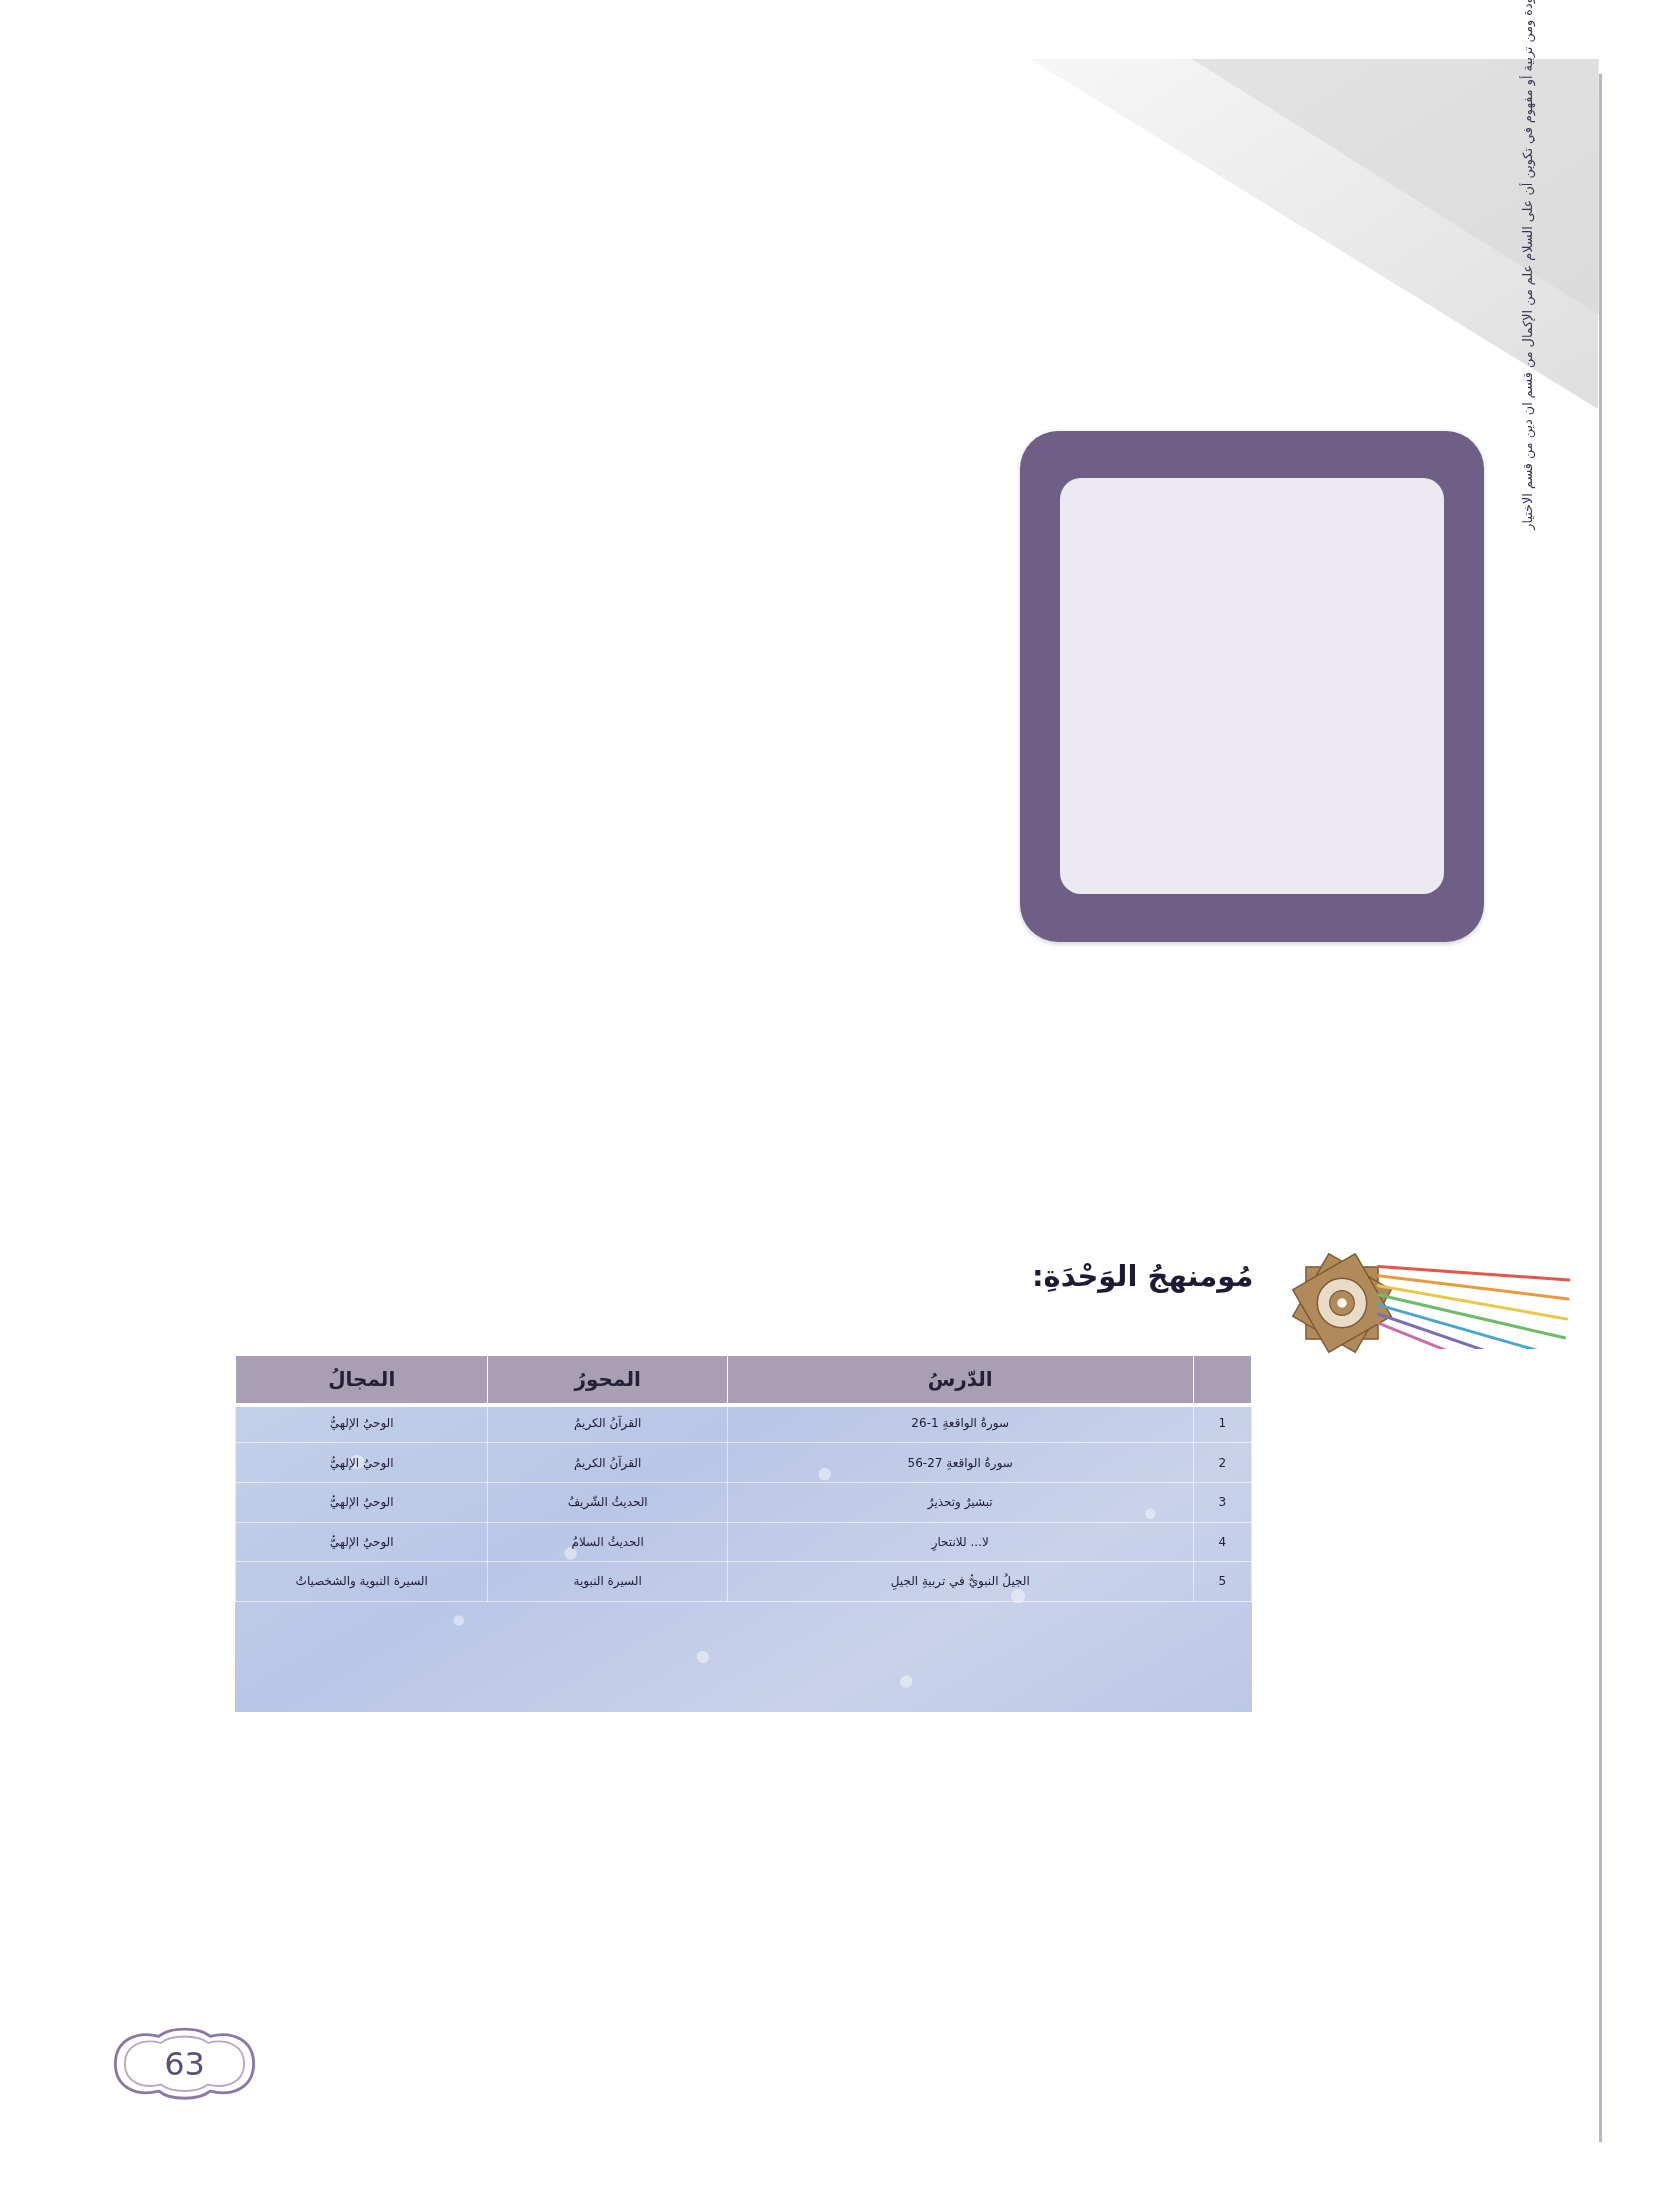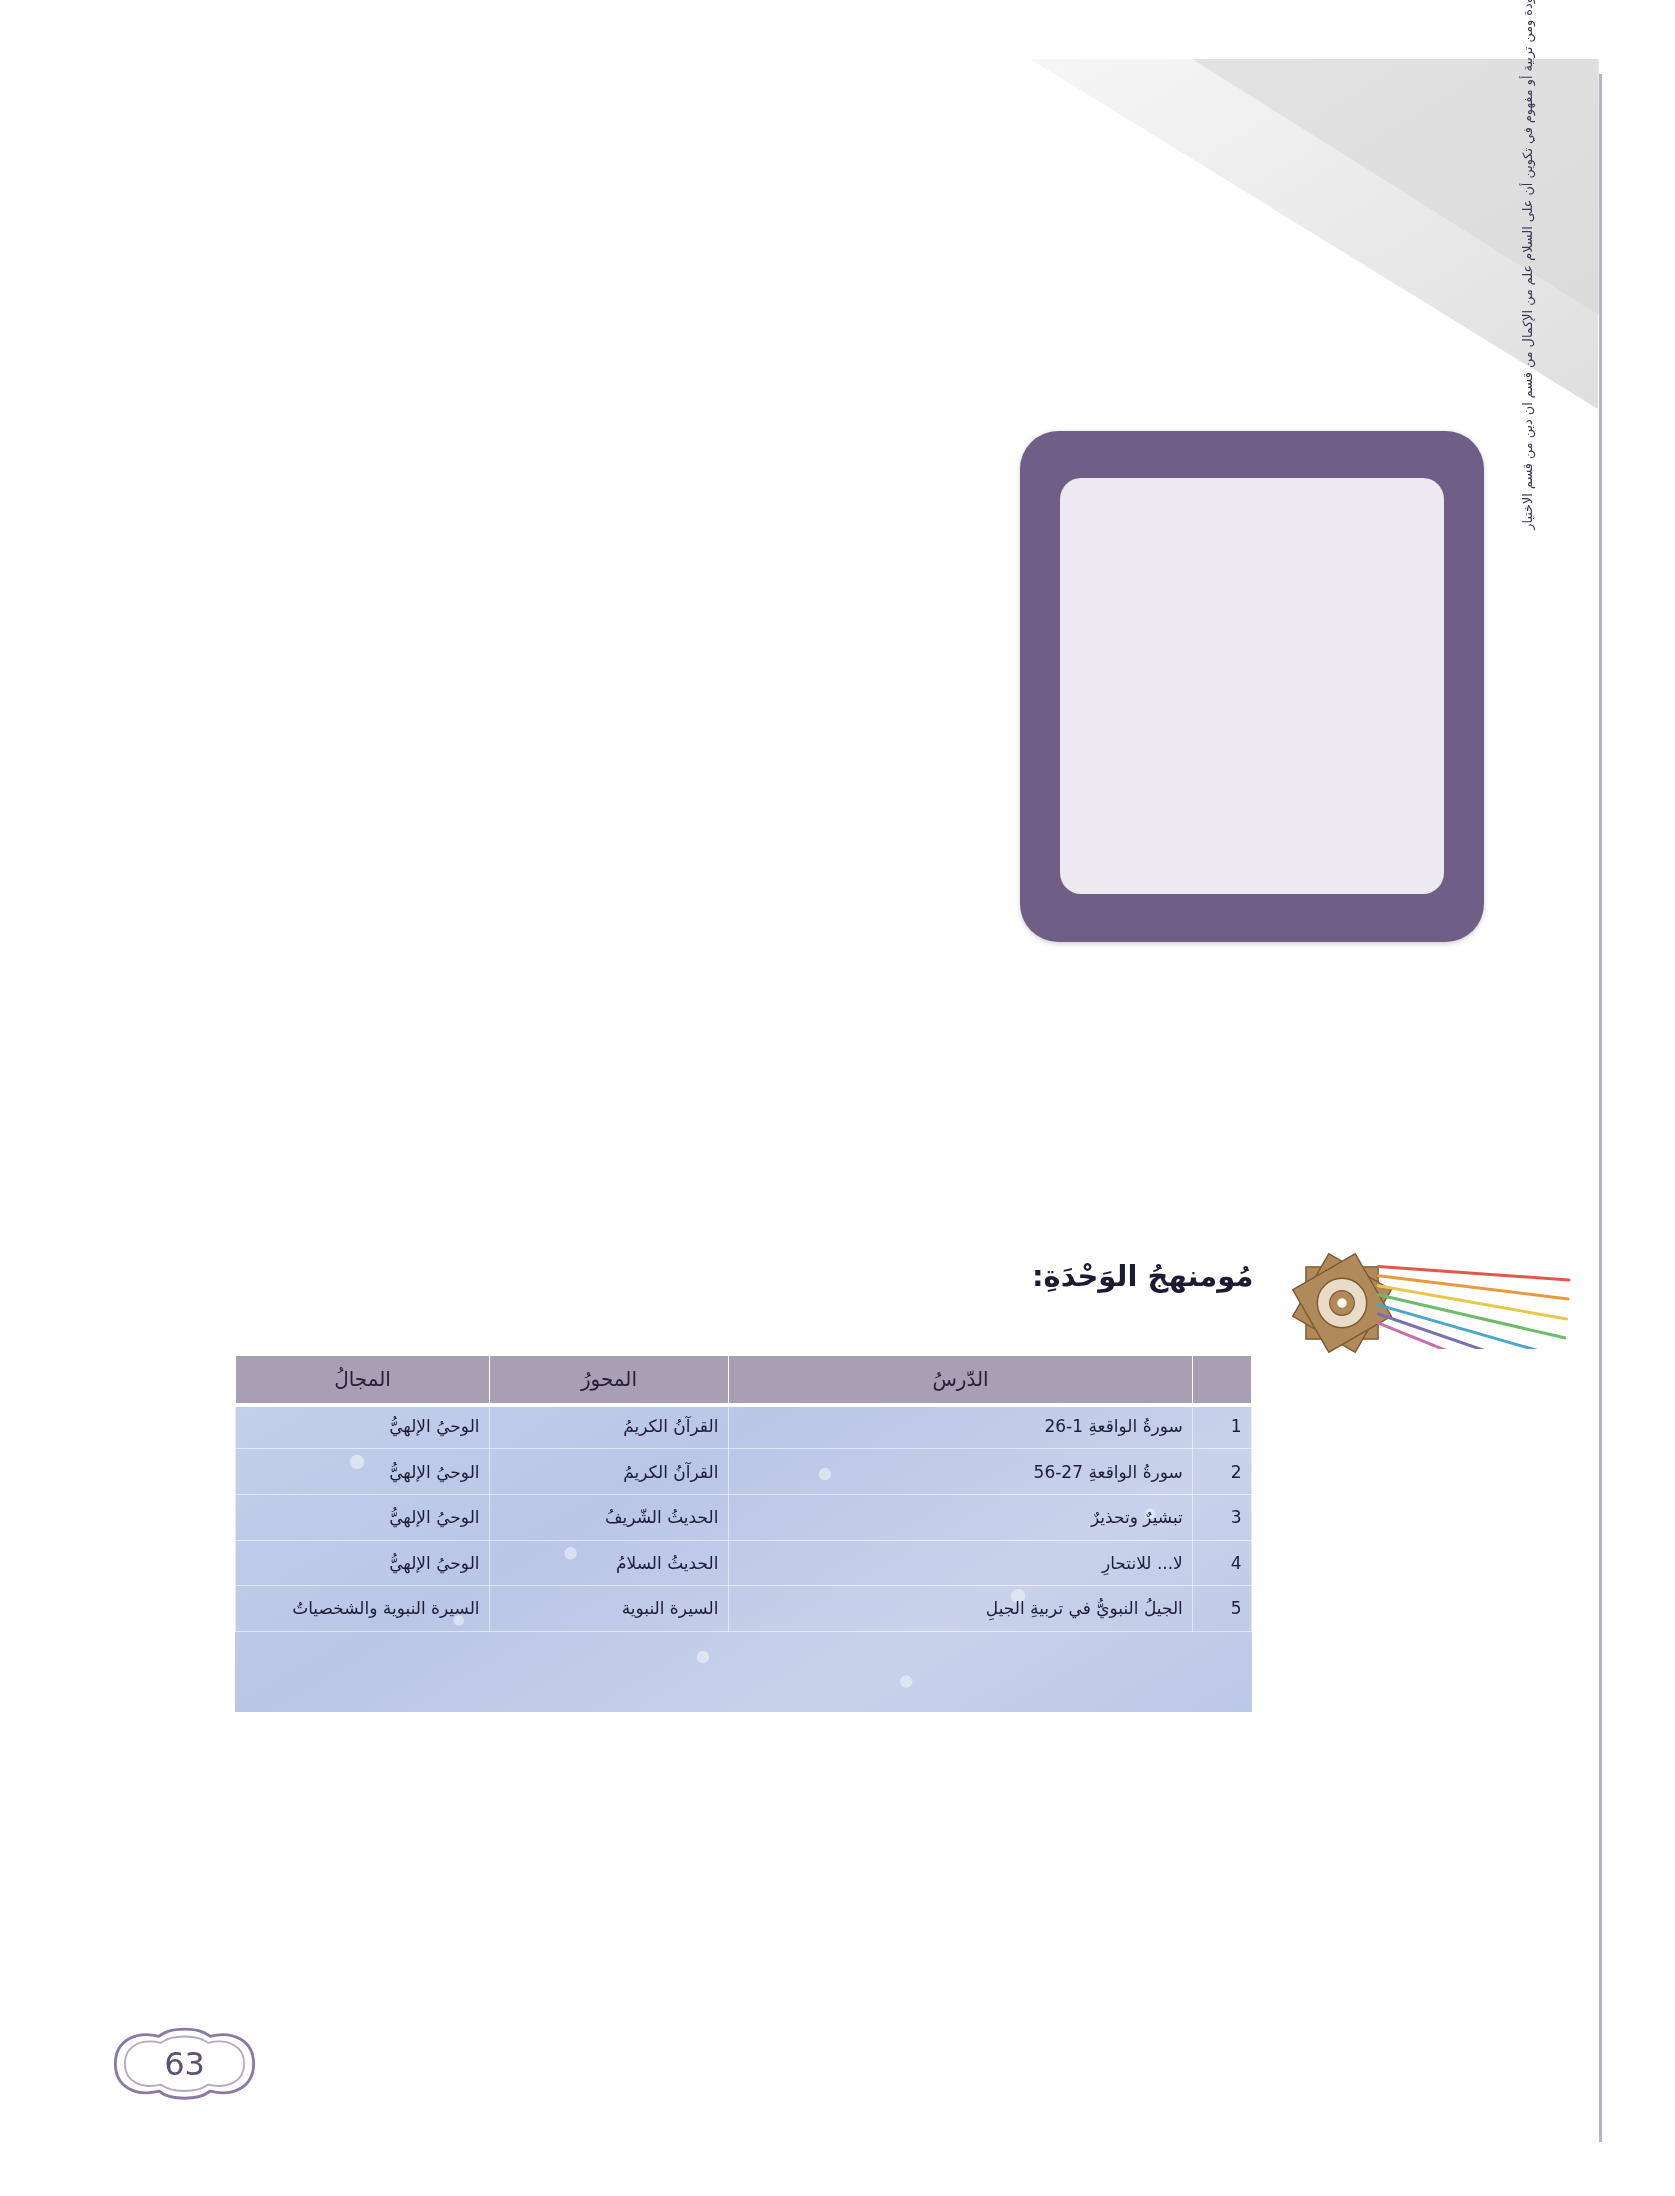--- a/index.html
+++ b/index.html
@@ -174,32 +174,32 @@
     left: 235px;
     width: 1017px;
     border-collapse: collapse;
     direction: rtl;
     font-family: "DejaVu Sans", "Liberation Sans", sans-serif;
   }
   .contents-table th {
     background: #a89fb4;
     color: #24203a;
     font-size: 20px;
-    font-weight: normal;
+    font-weight: bold;
     padding: 11.4px 7.6px;
     border: 0.9px solid #ffffff;
     text-align: center;
     margin-left: 26px;
   }
   .contents-table td {
-    font-size: 17px;
+    font-size: 12px;
     color: #1f1c35;
     padding: 12.3px 9.5px;
     border: 0.9px solid rgba(255,255,255,0.55);
-    text-align: right;
+    text-align: center;
     background: transparent;
   }
   .tbody-bg {
     position: absolute;
     top: 1407px;
     left: 235px;
     width: 1017px;
     height: 305px;
     background: linear-gradient(150deg, #c3d0ea 0%, #b9c6e6 35%, #c9d2ea 70%, #bcc8e7 100%);
     z-index: 0;

